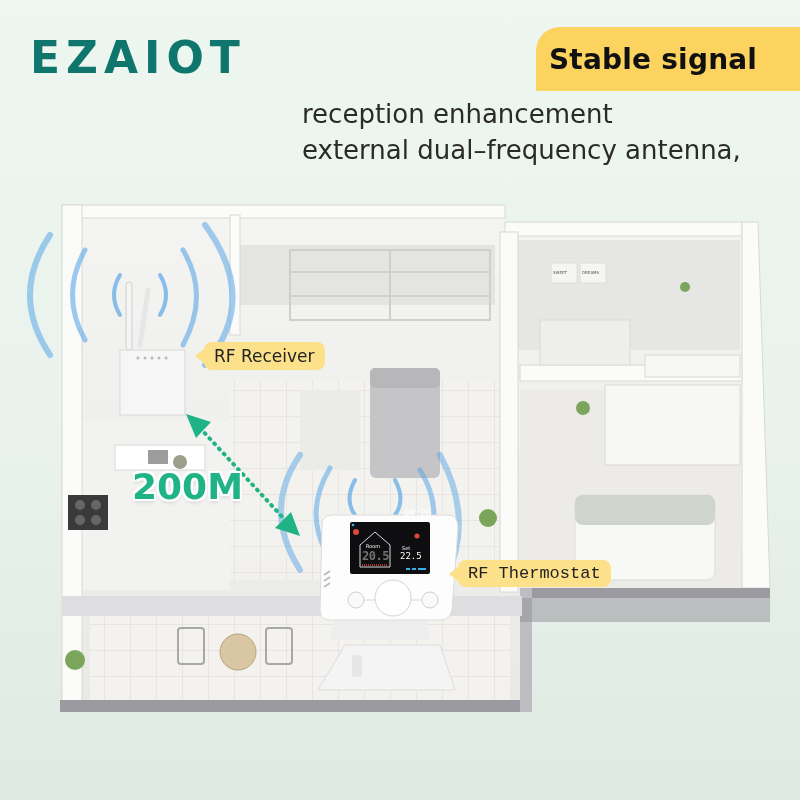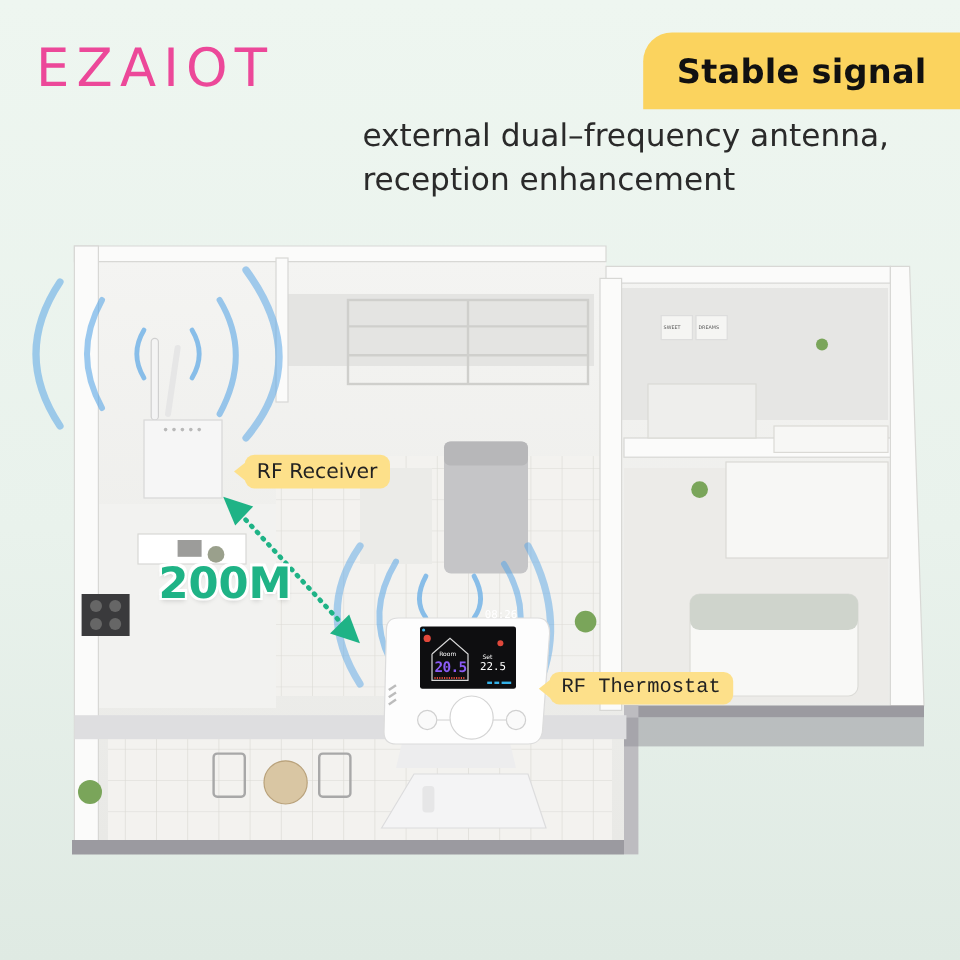--- a/index.html
+++ b/index.html
@@ -8,27 +8,27 @@
     position: relative;
     font-family: "DejaVu Sans", sans-serif;
     background: linear-gradient(180deg, #eef6f0 0%, #e9f2ec 55%, #dfeae3 100%);
   }
   .logo {
     position: absolute; left: 30px; top: 36px;
     display: flex; align-items: center; gap: 4px;
   }
   .logo-text {
     font-family: "DejaVu Sans", sans-serif;
-    font-weight: normal; font-size: 44px; letter-spacing: 6px;
-    color: #ec4899; line-height: 1;
+    font-weight: bold; font-size: 44px; letter-spacing: 6px;
+    color: #0f766e; line-height: 1;
   }
   .banner {
     position: absolute; left: 536px; top: 27px; width: 264px; height: 64px;
     background: #fbd35e; border-radius: 24px 0 0 0;
-    display: flex; align-items: center; padding-left: 28px;
+    display: flex; align-items: center; padding-left: 13px;
   }
   .banner-text {
     font-family: "DejaVu Sans", sans-serif;
     font-weight: bold; font-size: 28px; color: #111; letter-spacing: 0.2px;
   }
   .subtitle {
     position: absolute; left: 302px; top: 96px;
     font-family: "DejaVu Sans", sans-serif;
     font-size: 26px; line-height: 36px; color: #2a2a2a;
   }
@@ -214,35 +214,35 @@
     <circle cx="356" cy="600" r="8" fill="#fafafa" stroke="#d0d0d0"></circle>
     <circle cx="430" cy="600" r="8" fill="#fafafa" stroke="#d0d0d0"></circle>
     <line x1="364" y1="600" x2="378" y2="600" stroke="#d8d8d8"></line>
     <line x1="408" y1="600" x2="422" y2="600" stroke="#d8d8d8"></line>
     <circle cx="393" cy="598" r="18" fill="#ffffff" stroke="#d4d4d4"></circle>
   </g>
 </svg>
 
 <div style="position:absolute;left:404px;top:508px;font-family:'DejaVu Sans Mono',monospace;font-size:9px;color:#fff;">08:26</div>
 <div style="position:absolute;left:366px;top:543px;font-family:'DejaVu Sans',sans-serif;font-size:5px;color:#fff;">Room</div>
-<div style="position:absolute;left:362px;top:549px;font-family:'DejaVu Sans Mono',monospace;font-size:12px;font-weight:bold;color:#8b5cf6;letter-spacing:-0.5px;">20.5</div>
+<div style="position:absolute;left:362px;top:549px;font-family:'DejaVu Sans Mono',monospace;font-size:12px;font-weight:bold;color:#737373;letter-spacing:-0.5px;">20.5</div>
 <div style="position:absolute;left:402px;top:545px;font-family:'DejaVu Sans',sans-serif;font-size:5px;color:#fff;">Set</div>
 <div style="position:absolute;left:400px;top:551px;font-family:'DejaVu Sans Mono',monospace;font-size:9px;font-weight:normal;color:#fff;">22.5</div>
 
 <div style="position:absolute;left:553px;top:270px;font-size:4px;color:#555;font-family:'DejaVu Sans',sans-serif;">SWEET</div>
 <div style="position:absolute;left:582px;top:270px;font-size:4px;color:#555;font-family:'DejaVu Sans',sans-serif;">DREAMS</div>
 
 <div class="logo">
   <span class="logo-text">EZAIOT</span>
 </div>
 
 <div class="banner">
   <span class="banner-text">Stable signal</span>
 </div>
 
 <div class="subtitle">
+  <div>reception enhancement</div>
   <div>external dual–frequency antenna,</div>
-  <div>reception enhancement</div>
 </div>
 
-<div class="callout" style="left:204px;top:379px;">RF Receiver</div>
+<div class="callout" style="left:204px;top:342px;">RF Receiver</div>
 <div class="callout" style="left:458px;top:560px;font-family:Liberation Mono, monospace;">RF Thermostat</div>
 <div class="distance">200M</div>
 
 </body></html>

